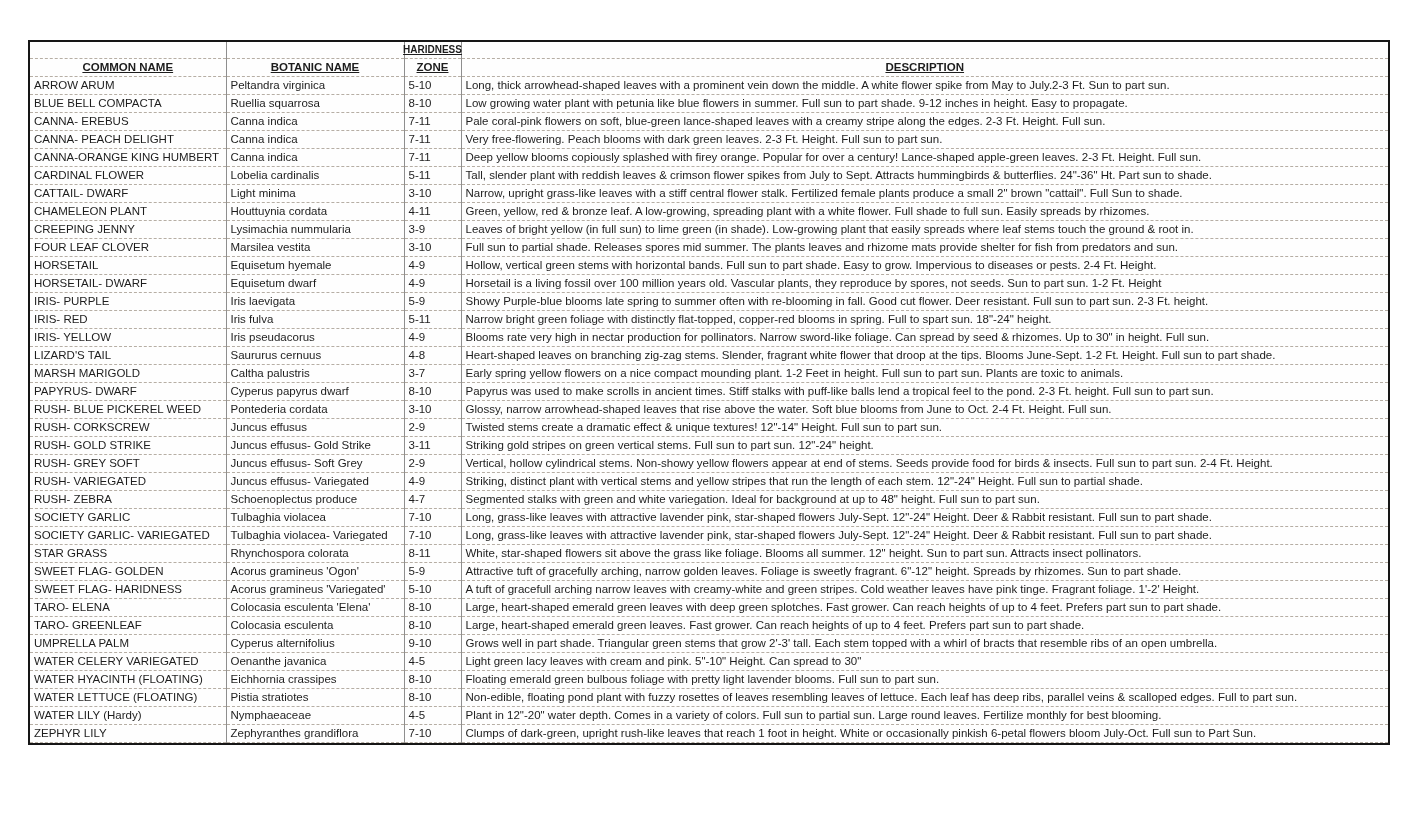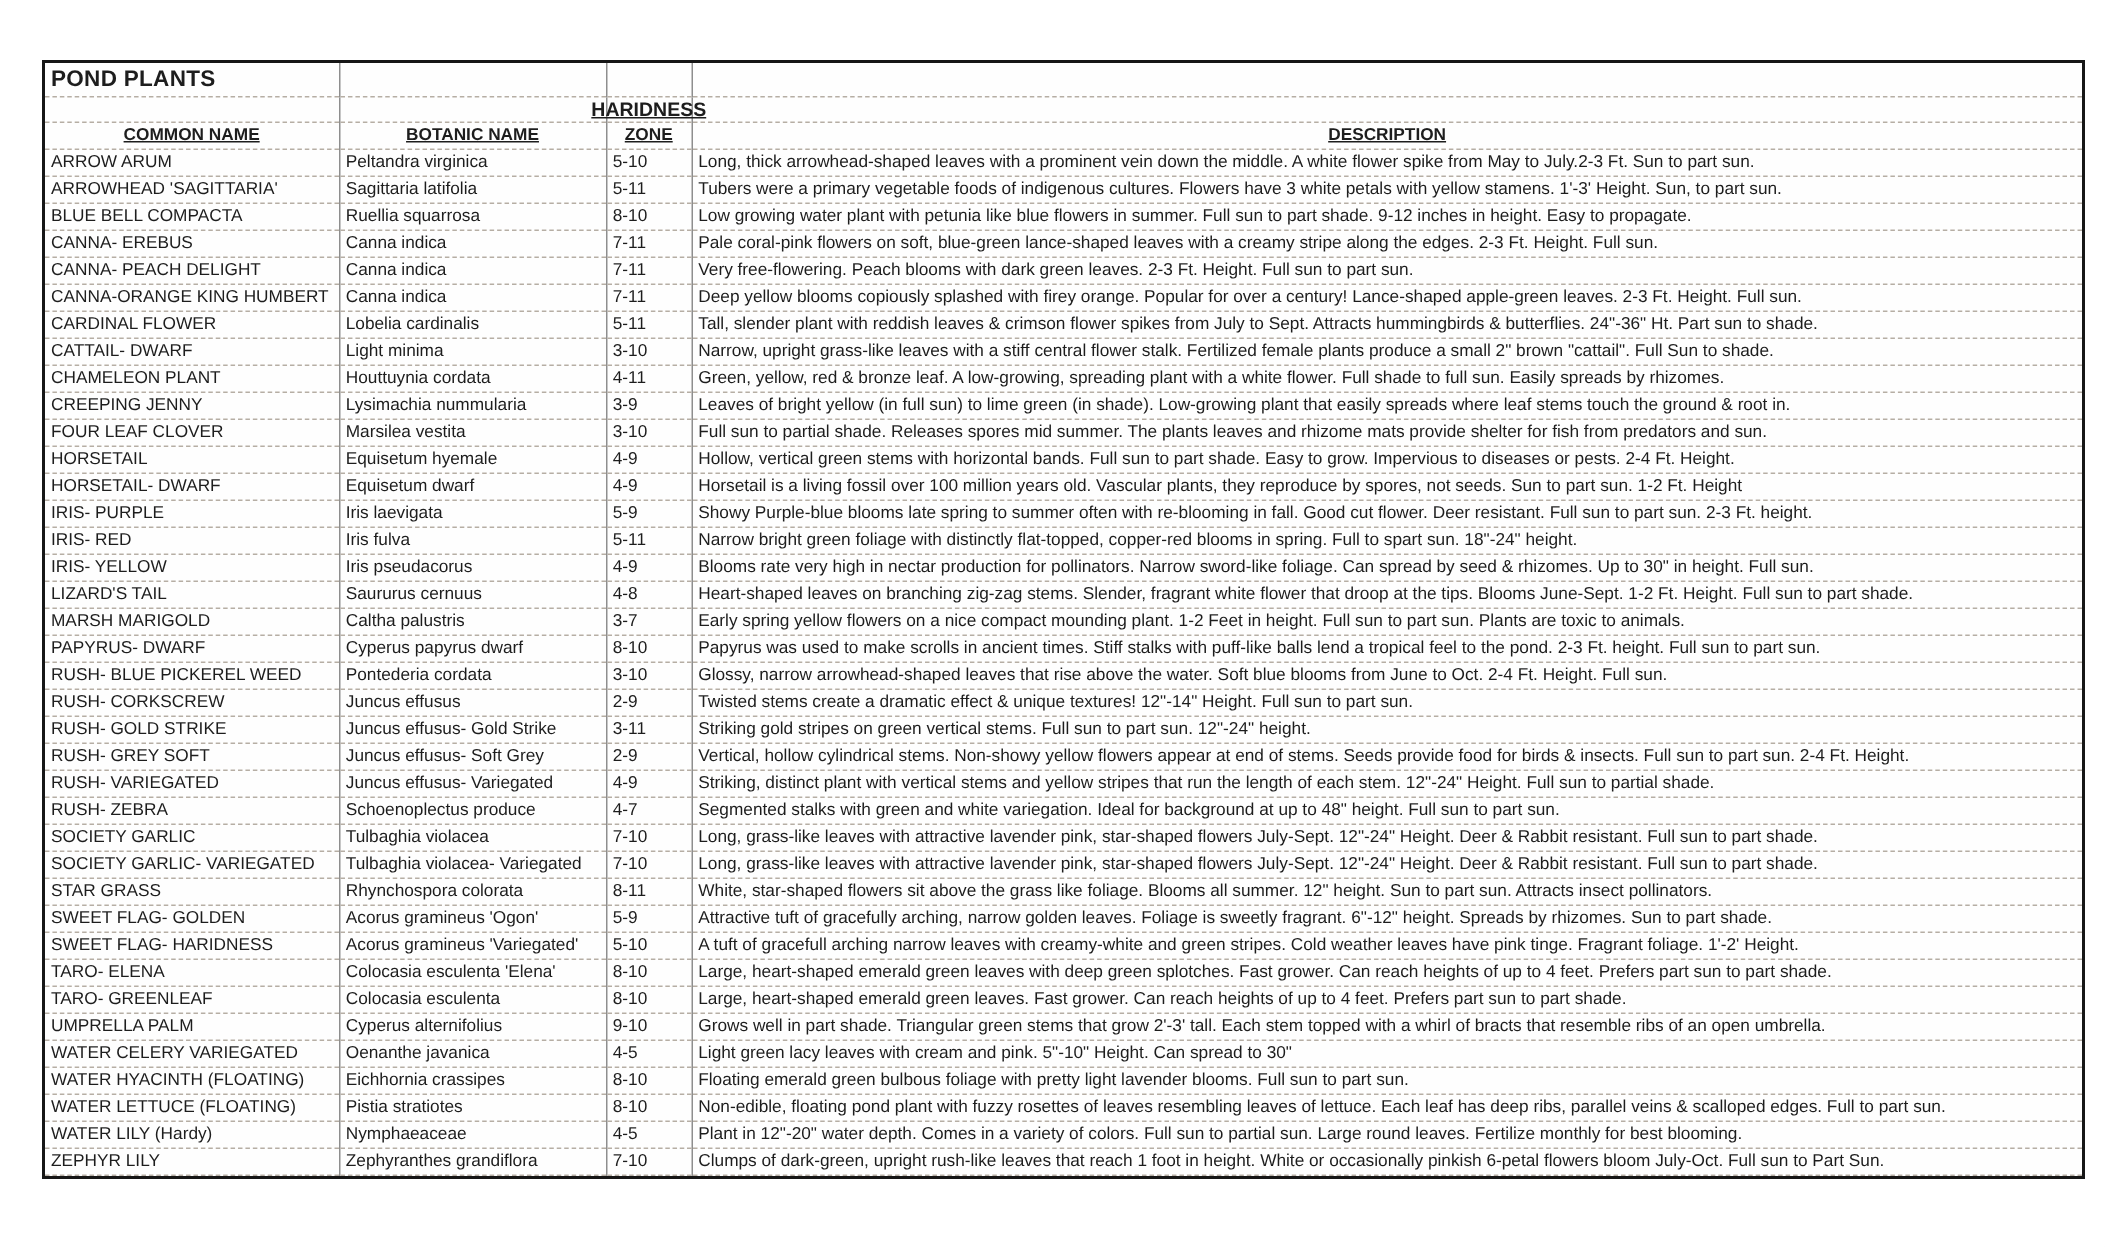--- a/index.html
+++ b/index.html
@@ -56,21 +56,21 @@
   .zone-top-flex {
     display: flex;
     justify-content: center;
     overflow: visible;
   }
   .zone-top-flex span {
     flex: 0 0 auto;
     white-space: nowrap;
     font-weight: 700;
     text-decoration: underline;
-    font-size: 13px;
+    font-size: 10px;
   }
   td.overflow-ok { overflow: visible; }
 
   tr.row-header th {
     font-weight: 700;
     text-decoration: underline;
     text-align: center;
     height: 17px;
     margin-top: 40px;
   }
@@ -83,26 +83,20 @@
 
 <div class="sheet">
   <table class="grid">
     <colgroup>
       <col class="col-common">
       <col class="col-botanic">
       <col class="col-zone">
       <col class="col-desc">
     </colgroup>
     <thead>
-      <tr class="row-title">
-        <th>POND PLANTS</th>
-        <th></th>
-        <th></th>
-        <th></th>
-      </tr>
       <tr class="row-zonetop">
         <td></td>
         <td></td>
         <td class="overflow-ok">
           <div class="zone-top-flex">
             <span>HARIDNESS</span>
           </div>
         </td>
         <td></td>
       </tr>
@@ -114,26 +108,20 @@
       </tr>
     </thead>
     <tbody>
         <tr>
           <td class="c-common">ARROW ARUM</td>
           <td class="c-botanic">Peltandra virginica</td>
           <td class="c-zone">5-10</td>
           <td class="c-desc">Long, thick arrowhead-shaped leaves with a prominent vein down the middle. A white flower spike from May to July.2-3 Ft. Sun to part sun.</td>
         </tr>
         <tr>
-          <td class="c-common">ARROWHEAD 'SAGITTARIA'</td>
-          <td class="c-botanic">Sagittaria latifolia</td>
-          <td class="c-zone">5-11</td>
-          <td class="c-desc">Tubers were a primary vegetable foods of indigenous cultures. Flowers have 3 white petals with yellow stamens. 1'-3' Height. Sun, to part sun.</td>
-        </tr>
-        <tr>
           <td class="c-common">BLUE BELL COMPACTA</td>
           <td class="c-botanic">Ruellia squarrosa</td>
           <td class="c-zone">8-10</td>
           <td class="c-desc">Low growing water plant with petunia like blue flowers in summer. Full sun to part shade. 9-12 inches in height. Easy to propagate.</td>
         </tr>
         <tr>
           <td class="c-common">CANNA- EREBUS</td>
           <td class="c-botanic">Canna indica</td>
           <td class="c-zone">7-11</td>
           <td class="c-desc">Pale coral-pink flowers on soft, blue-green lance-shaped leaves with a creamy stripe along the edges. 2-3 Ft. Height. Full sun.</td>

